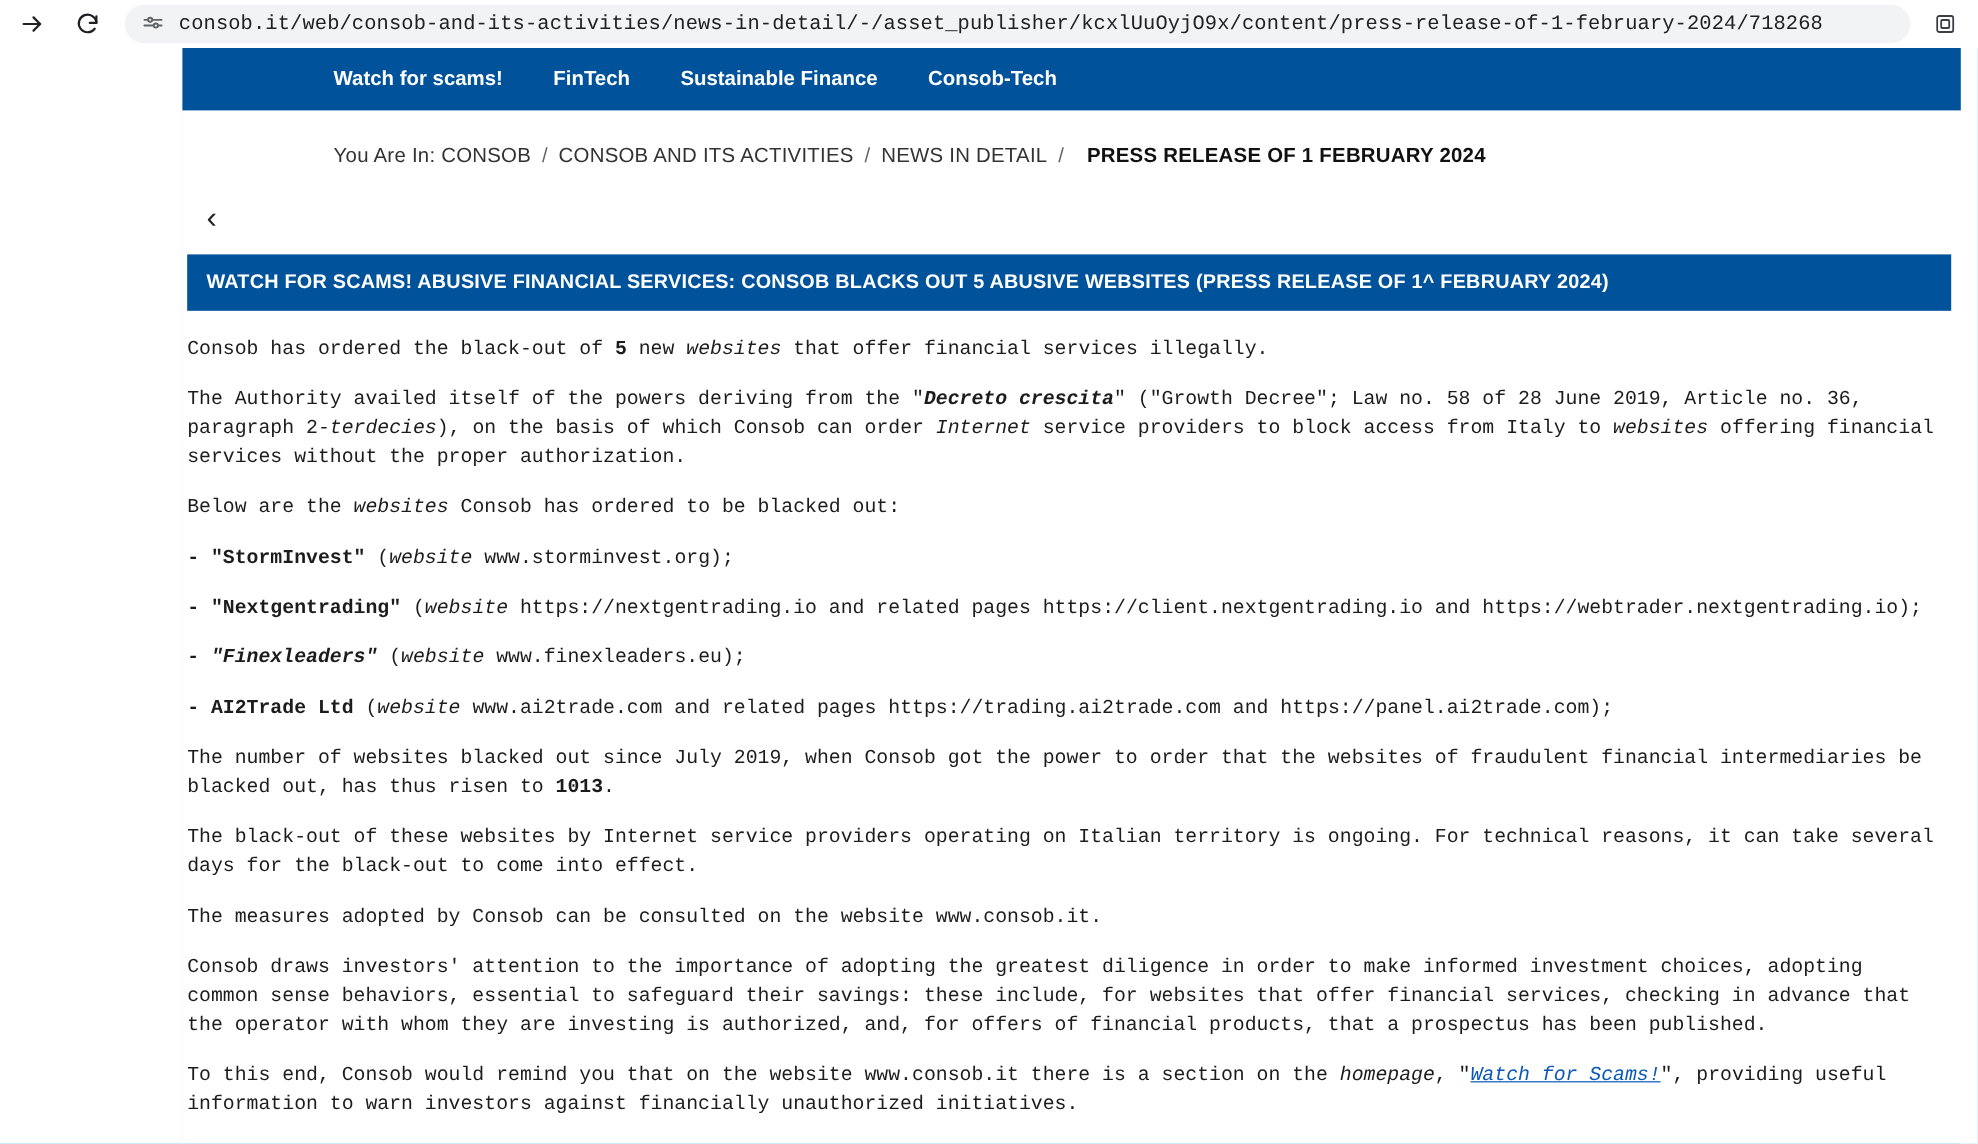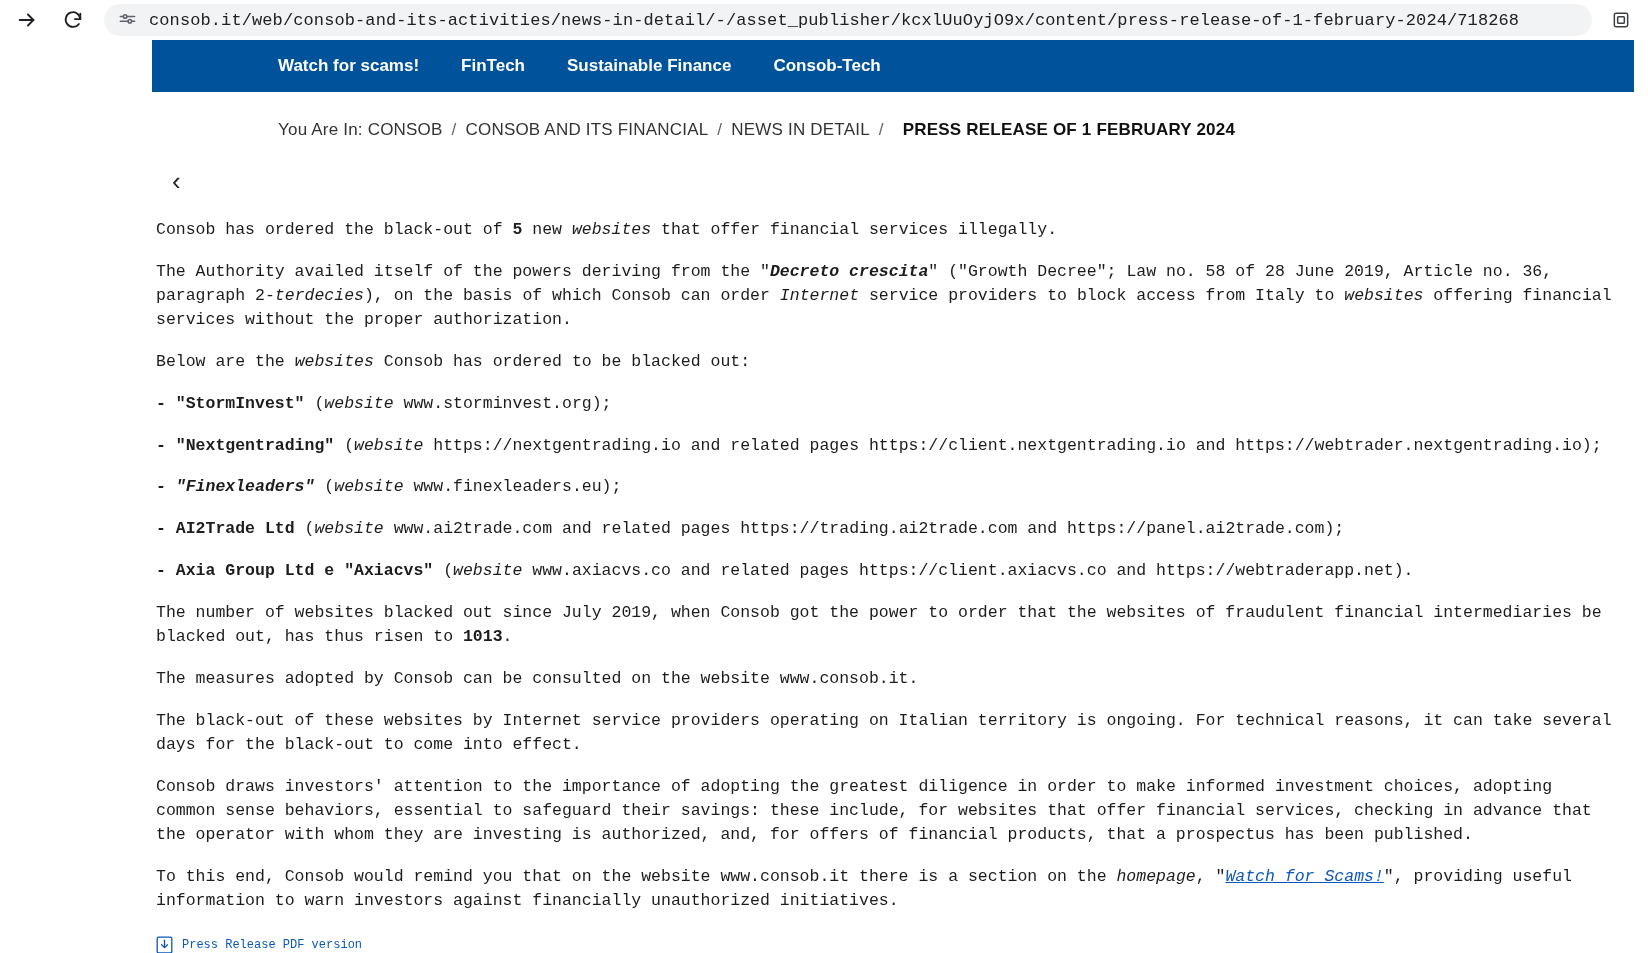--- a/index.html
+++ b/index.html
@@ -241,32 +241,33 @@
     <div class="topnav">
       <a href="#">Watch for scams!</a>
       <a href="#">FinTech</a>
       <a href="#">Sustainable Finance</a>
       <a href="#">Consob-Tech</a>
     </div>
 
     <div class="breadcrumb">
       <span>You Are In: CONSOB</span>
       <span class="sep">/</span>
-      <a class="crumb" href="#">CONSOB AND ITS FINANCIAL</a>
+      <a class="crumb" href="#">CONSOB AND ITS ACTIVITIES</a>
       <span class="sep">/</span>
       <a class="crumb" href="#">NEWS IN DETAIL</a>
       <span class="sep">/</span>
       <span class="current">PRESS RELEASE OF 1 FEBRUARY 2024</span>
     </div>
 
     <div class="back-row">
       <span class="back-chevron">‹</span>
     </div>
 
     <div class="article">
+      <div class="headline-bar">WATCH FOR SCAMS! ABUSIVE FINANCIAL SERVICES: CONSOB BLACKS OUT 5 ABUSIVE WEBSITES (PRESS RELEASE OF 1^ FEBRUARY 2024)</div>
 
       <div class="body">
 
         <p>
           <span>Consob has ordered the black-out of </span><b>5</b><span> new </span><em>websites</em><span> that offer financial services illegally.</span>
         </p>
 
         <p>
           <span>The Authority availed itself of the powers deriving from the "</span><b><em>Decreto crescita</em></b><span>" ("Growth Decree"; Law no. 58 of 28 June 2019, Article no. 36, paragraph 2-</span><em>terdecies</em><span>), on the basis of which Consob can order </span><em>Internet</em><span> service providers to block access from Italy to </span><em>websites</em><span> offering financial services without the proper authorization.</span>
         </p>
@@ -284,31 +285,28 @@
         </p>
 
         <p>
           <b><em>- "Finexleaders"</em></b><span> (</span><em>website</em><span> www.finexleaders.eu);</span>
         </p>
 
         <p>
           <b>- AI2Trade Ltd</b><span> (</span><em>website</em><span> www.ai2trade.com and related pages https://trading.ai2trade.com and https://panel.ai2trade.com);</span>
         </p>
 
-        <p>
-          <b>- Axia Group Ltd e "Axiacvs"</b><span> (</span><em>website</em><span> www.axiacvs.co and related pages https://client.axiacvs.co and https://webtraderapp.net).</span>
-        </p>
 
         <p>
           <span>The number of websites blacked out since July 2019, when Consob got the power to order that the websites of fraudulent financial intermediaries be blacked out, has thus risen to </span><b>1013</b><span>.</span>
         </p>
 
+        <p>The black-out of these websites by Internet service providers operating on Italian territory is ongoing. For technical reasons, it can take several days for the black-out to come into effect.</p>
+
         <p>The measures adopted by Consob can be consulted on the website www.consob.it.</p>
-
-        <p>The black-out of these websites by Internet service providers operating on Italian territory is ongoing. For technical reasons, it can take several days for the black-out to come into effect.</p>
 
         <p>Consob draws investors' attention to the importance of adopting the greatest diligence in order to make informed investment choices, adopting common sense behaviors, essential to safeguard their savings: these include, for websites that offer financial services, checking in advance that the operator with whom they are investing is authorized, and, for offers of financial products, that a prospectus has been published.</p>
 
         <p>
           <span>To this end, Consob would remind you that on the website www.consob.it there is a section on the </span><em>homepage</em><span>, "</span><a class="link-italic" href="#">Watch for Scams!</a><span>", providing useful information to warn investors against financially unauthorized initiatives.</span>
         </p>
 
         <div class="pdf-row">
           <span class="pdf-icon">
             <svg width="17" height="18" viewBox="0 0 17 18" fill="none" stroke="#0b58b8" stroke-width="1.3">

